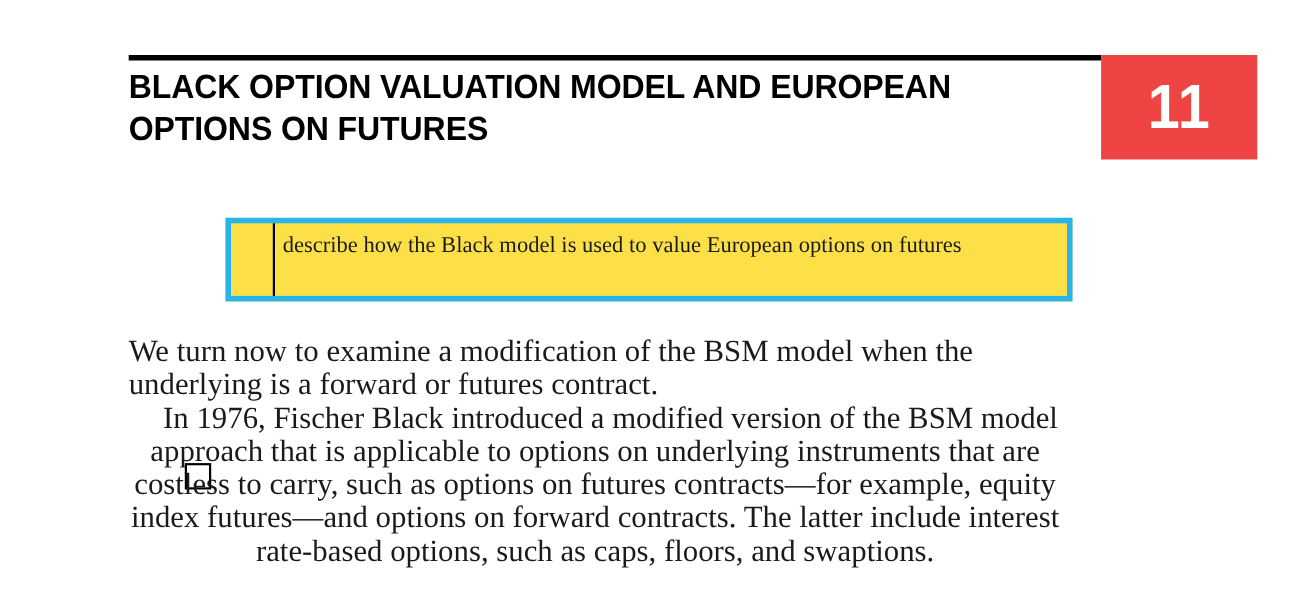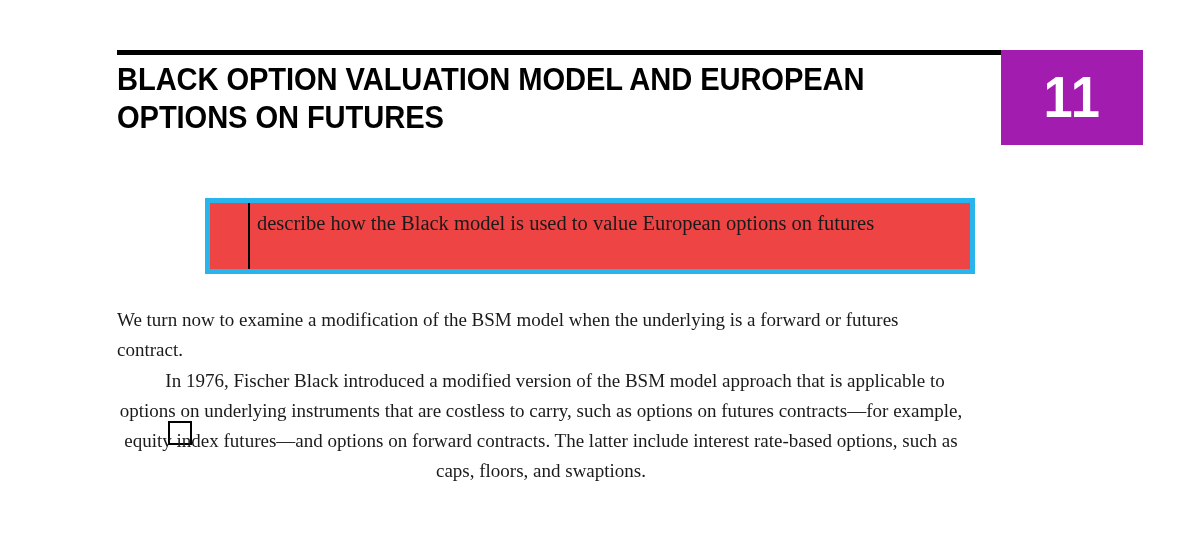--- a/index.html
+++ b/index.html
@@ -33,21 +33,21 @@
     height: 5px;
     background: #000000;
   }
 
   .chapter-number-box {
     position: absolute;
     left: 1001px;
     top: 50px;
     width: 142px;
     height: 95px;
-    background: #a21caf;
+    background: #ef4444;
     display: flex;
     align-items: center;
     justify-content: center;
   }
   .chapter-number {
     color: #ffffff;
     font-family: "Liberation Sans", "DejaVu Sans", sans-serif;
     font-weight: bold;
     font-size: 57px;
     line-height: 1;
@@ -91,21 +91,21 @@
   }
 
   .los-box {
     position: absolute;
     left: 205px;
     top: 0px;
     width: 770px;
     height: 76px;
     border: 5px solid #29b4ec;
     box-sizing: border-box;
-    background: #ef4444;
+    background: #fde047;
   }
 
   .los-divider {
     position: absolute;
     left: 38px;
     top: 0px;
     width: 1.5px;
     height: 66px;
     background: #000000;
   }
@@ -119,21 +119,21 @@
     line-height: 30px;
     color: #1a1a1a;
   }
 
   
   .body-copy {
     position: absolute;
     left: 117px;
     top: 305px;
     width: 848px;
-    font-size: 19px;
+    font-size: 28px;
     line-height: 30.3px;
     color: #1a1a1a;
     text-align: left;
   }
   .body-copy p {
     margin: 0;
   }
   .body-copy p.indented {
     text-indent: 28px;
     text-align: center;

